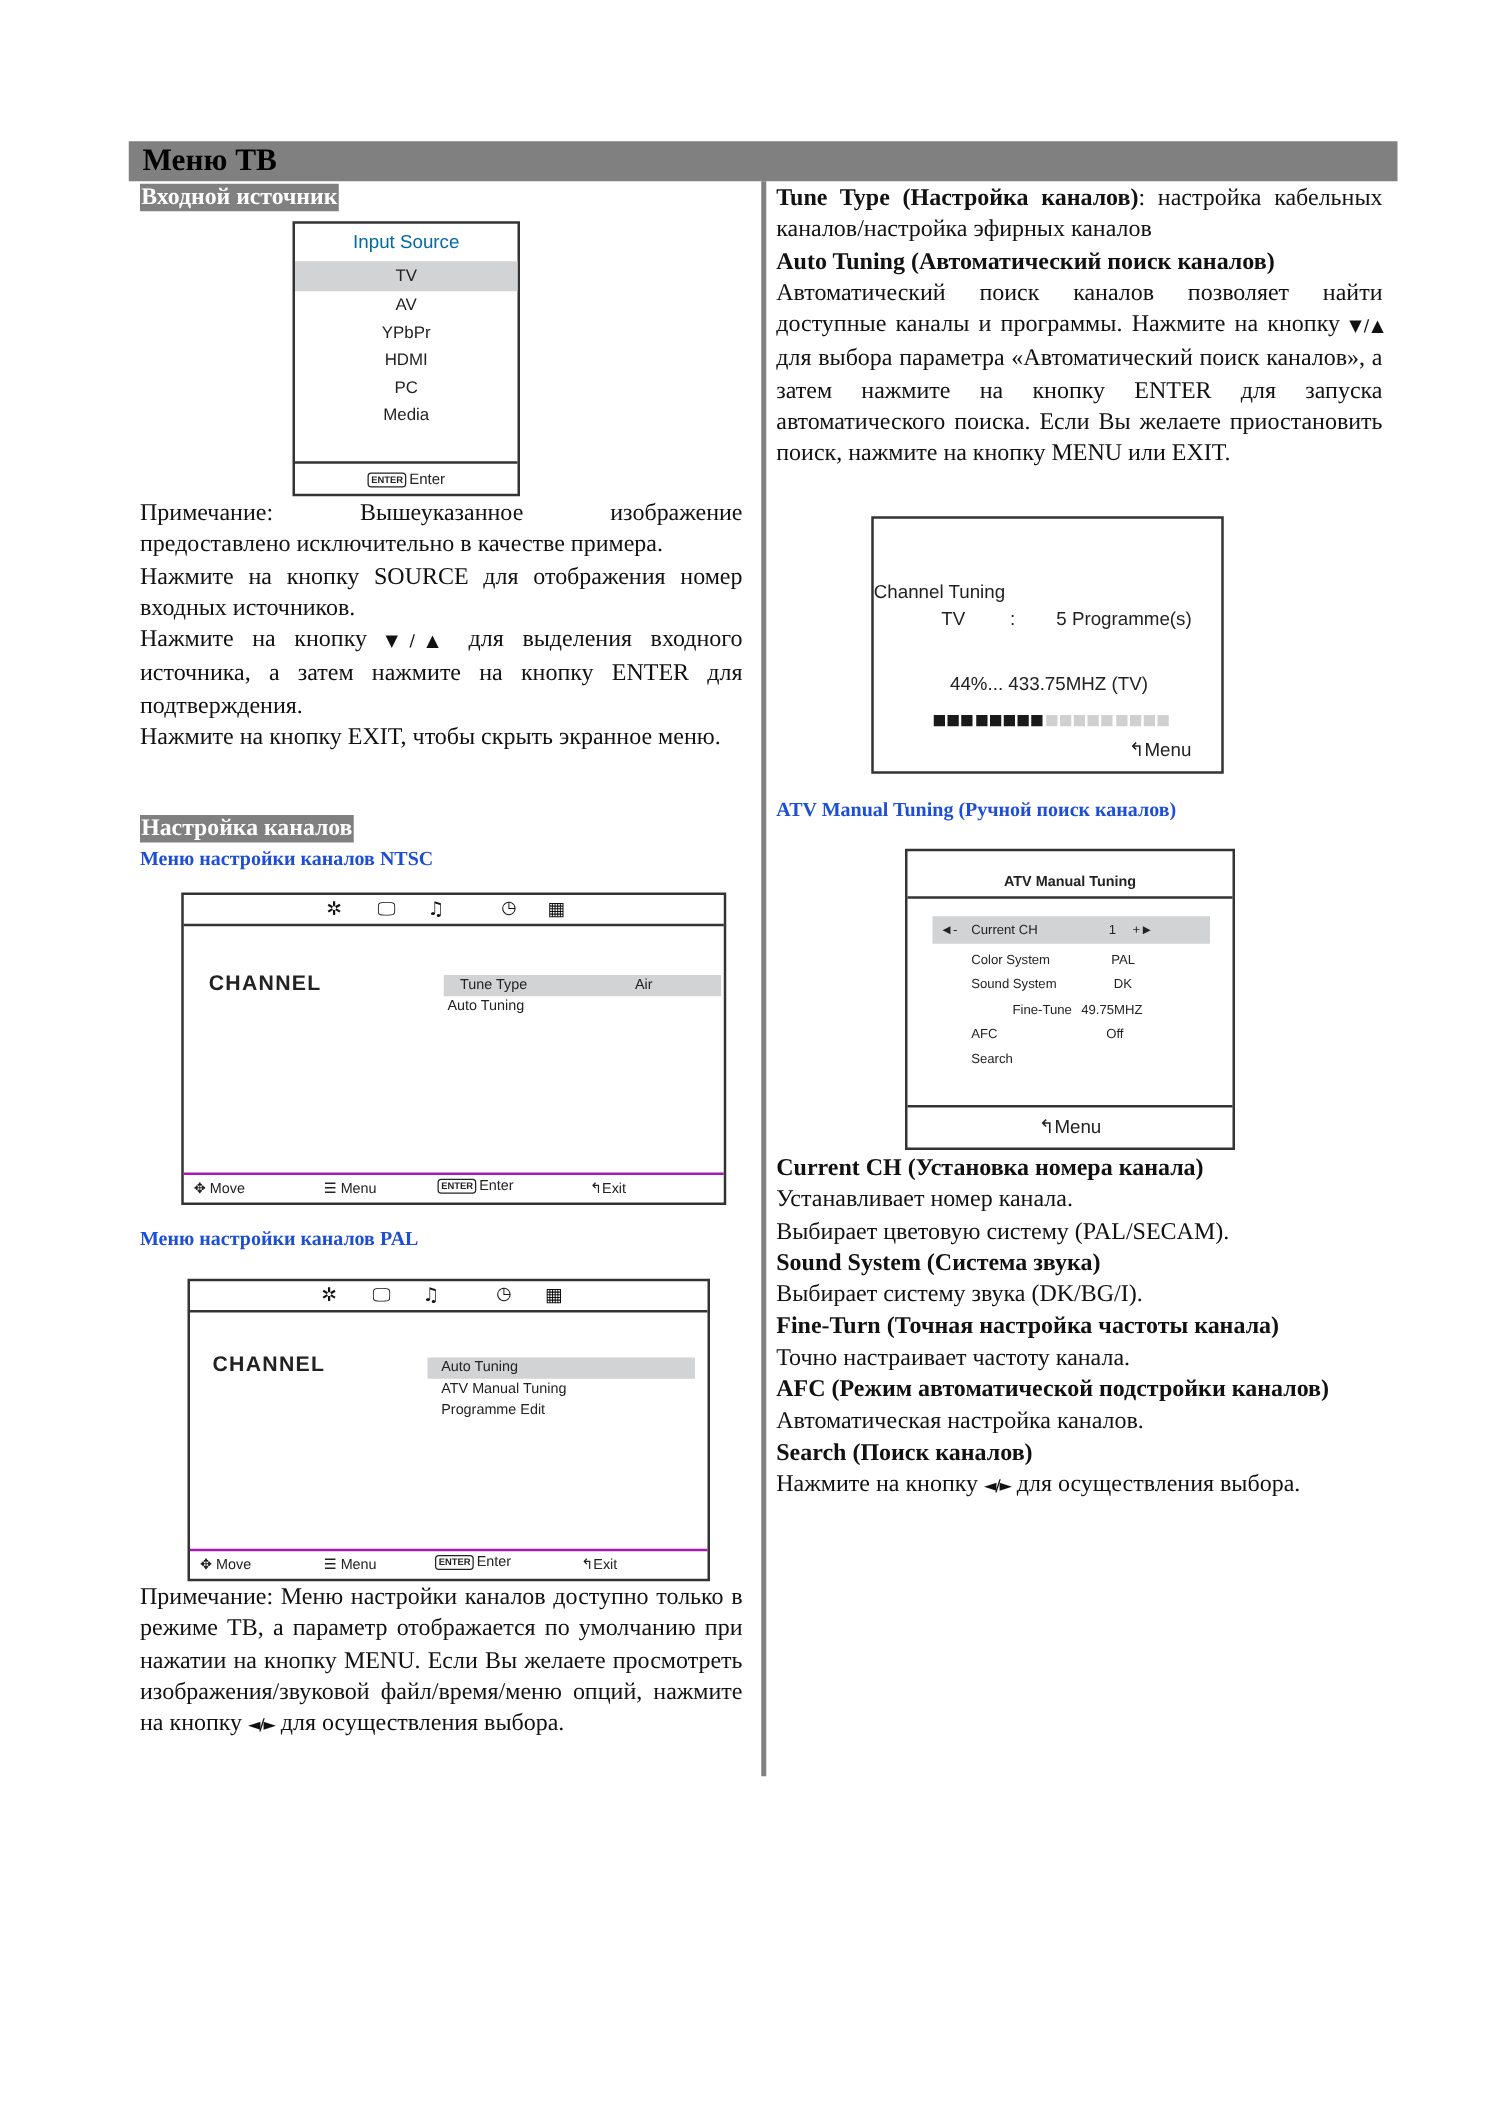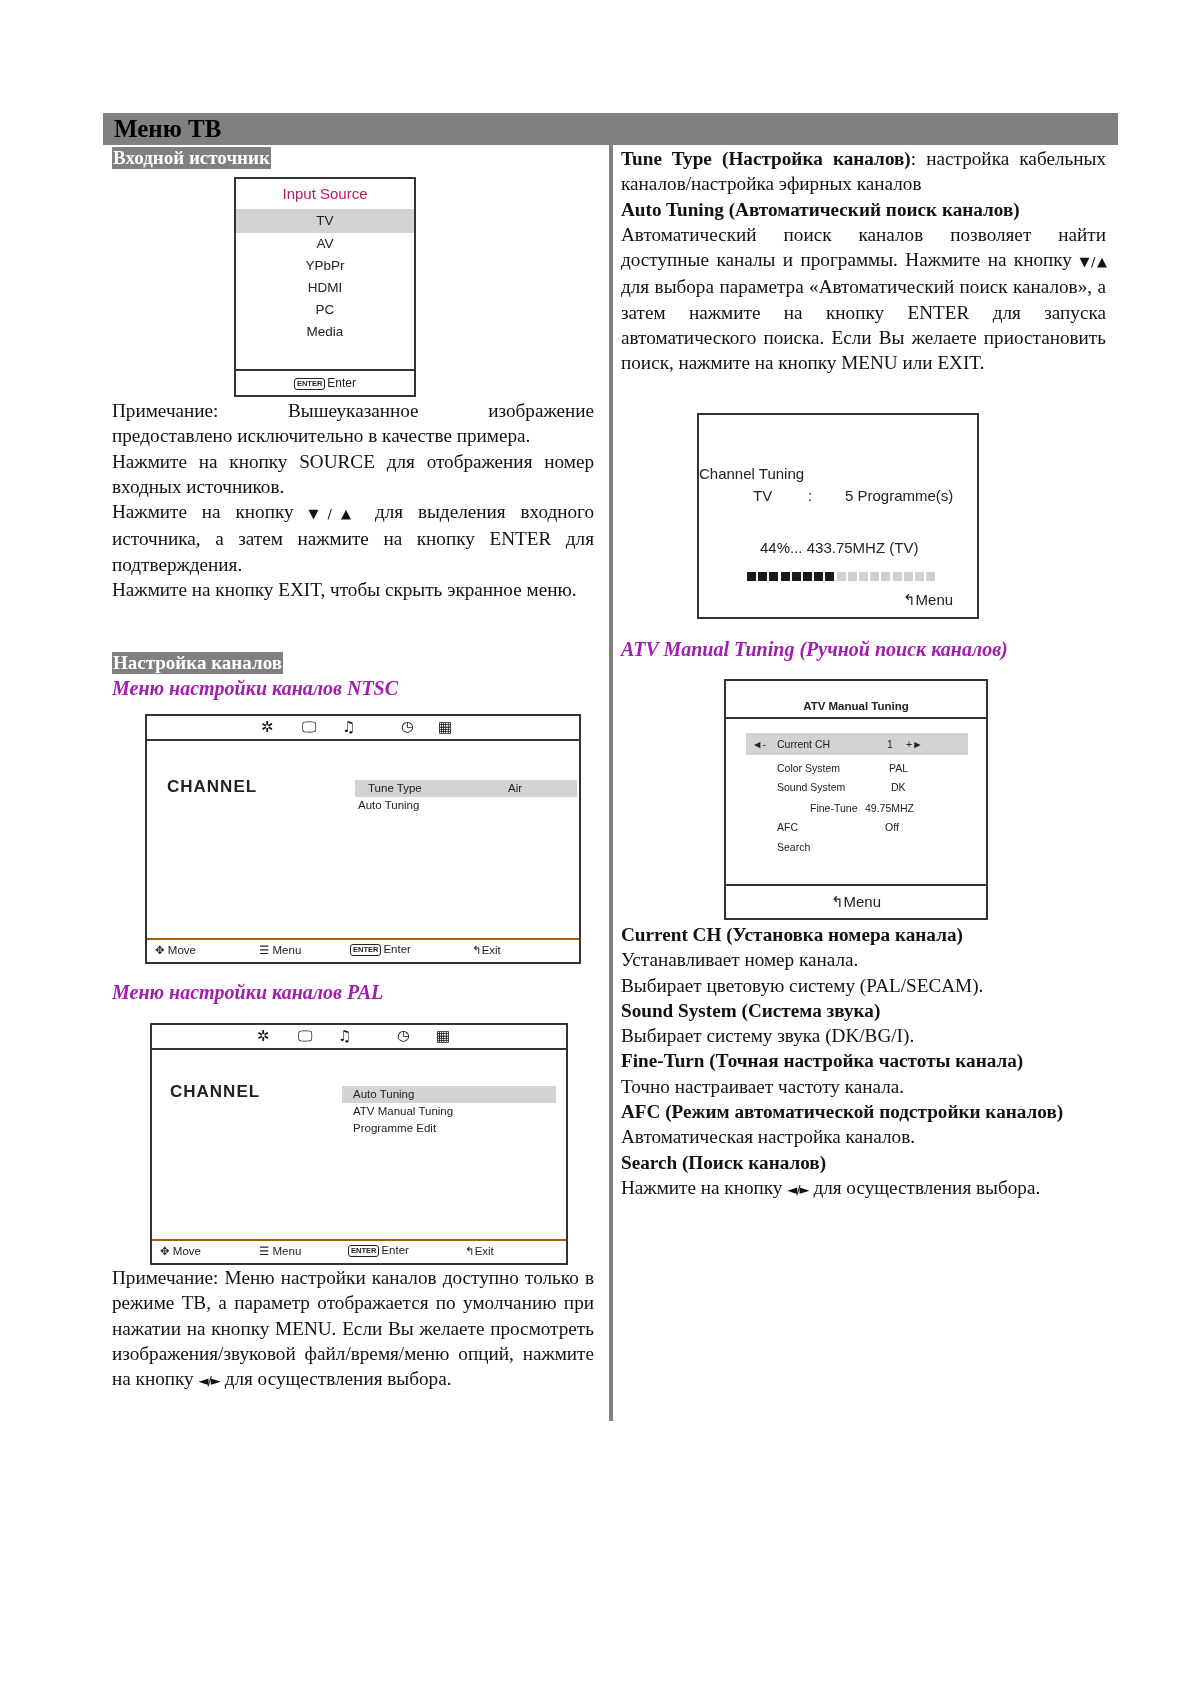--- a/index.html
+++ b/index.html
@@ -7,48 +7,48 @@
          font-family: "Liberation Serif", serif; color: #111; }
   .abs { position: absolute; }
   .sans { font-family: "Liberation Sans", sans-serif; }
 
   #topbar { left: 103px; top: 113px; width: 1015px; height: 32px; background: #808080; }
   #page-title { left: 114px; top: 114px; font-size: 25px; font-weight: bold; color: #000; line-height: 30px; }
   #divider { left: 609px; top: 145px; width: 4px; height: 1276px; background: #808080; }
 
   .sec-head { background: #808080; color: #fff; font-weight: bold; font-size: 19px;
               line-height: 22px; padding: 0 1px; }
-  .sub-head { font-weight: bold; font-size: 20px; line-height: 24px; color: #a21caf; font-style: italic; }
+  .sub-head { font-weight: bold; font-size: 16px; line-height: 24px; color: #1d4ed8; }
 
   .para { font-size: 19.2px; line-height: 25.3px; text-align: justify; color: #111; }
   .para p { margin: 0; }
   .para .j { text-align-last: justify; }
   .para b { font-weight: bold; }
 
   .arrow-ud, .arrow-lr { font-family: "DejaVu Sans", sans-serif; font-size: 13px; letter-spacing: -1px; }
 
   
   #input-box { left: 234px; top: 177px; width: 178px; height: 216px; border: 2px solid #333; }
-  #input-box .title { position:absolute; top:6px; left:0; width:100%; text-align:center; font-size:15px; color:#be185d; }
+  #input-box .title { position:absolute; top:6px; left:0; width:100%; text-align:center; font-size:15px; color:#0369a1; }
   #input-box .list { position:absolute; top:30px; left:0; width:100%; }
   #input-box .item { height: 22px; line-height: 22px; text-align:center; font-size: 13.5px; color:#222; }
   #input-box .item.sel { background: #d2d3d5; height: 24px; line-height:24px; }
   #input-box .foot { position:absolute; bottom:0; left:0; width:100%; height:24px; border-top:2px solid #333;
                      text-align:center; font-size:12px; line-height:24px; color:#222; }
   .enter-key { display:inline-block; border:1.5px solid #222; border-radius:3px; font-size:7.5px; font-weight:bold;
                padding:0 2px; line-height:10px; vertical-align:middle; margin-right:2px; }
 
   
   .chbox { border: 2px solid #333; }
   .chbox .icons { position:absolute; left:0; top:0; width:100%; height:23px; border-bottom:2px solid #333; }
   .chbox .icons span { position:absolute; top:2px; font-size:15px; line-height:18px; color:#111; font-family:"DejaVu Sans", sans-serif; }
   .chbox .label { position:absolute; font-size:17px; font-weight:bold; letter-spacing:1px; color:#222; }
   .chbox .opt { position:absolute; font-size:11.5px; color:#222; height:17px; line-height:17px; }
   .chbox .opt.sel { background:#d2d3d5; }
-  .chbox .foot { position:absolute; left:0; bottom:0; width:100%; height:22px; border-top:2px solid #a16207; font-size:11.5px; color:#222; }
+  .chbox .foot { position:absolute; left:0; bottom:0; width:100%; height:22px; border-top:2px solid #a21caf; font-size:11.5px; color:#222; }
   .chbox .foot span.f { position:absolute; top:3px; }
 
   
   #tuning-box { left: 697px; top: 413px; width: 278px; height: 202px; border: 2px solid #333; }
   #tuning-box div { position:absolute; font-size:15px; color:#222; }
   .pblock { position:absolute; width:9px; height:9px; }
 
   
   #atv-box { left: 724px; top: 679px; width: 260px; height: 237px; border: 2px solid #333; }
   #atv-box .hdr { position:absolute; left:0; top:0; width:100%; height:36px; border-bottom:2px solid #333;

